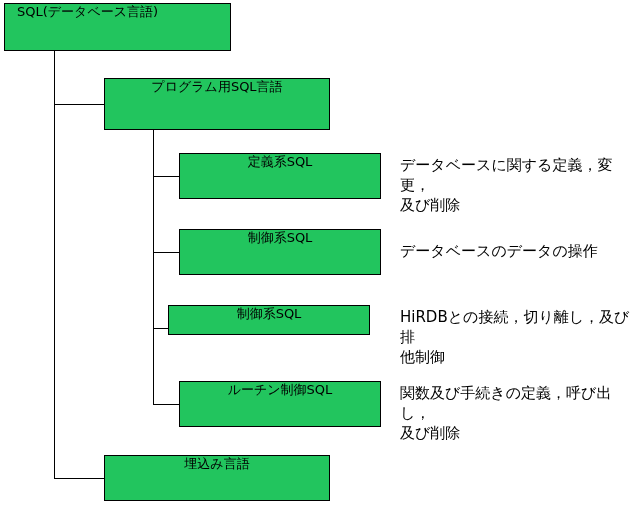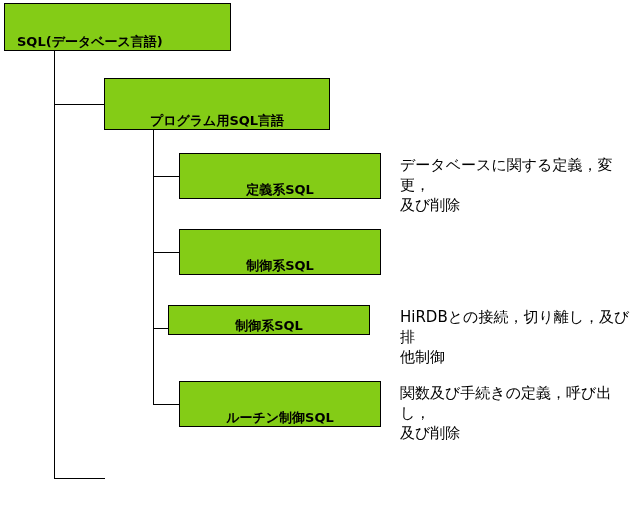--- a/index.html
+++ b/index.html
@@ -16,29 +16,28 @@
     position: relative;
     width: 632px;
     height: 506px;
     background: #ffffff;
     overflow: hidden;
   }
   .box {
     position: absolute;
     box-sizing: border-box;
     border: 1px solid #000000;
-    background: #84cc16;
+    background: #22c55e;
     display: flex;
-    align-items: flex-end;
+    align-items: flex-start;
     justify-content: center;
     font-size: 13px;
     line-height: 1.2;
     letter-spacing: 0px;
     white-space: nowrap;
-    font-weight: bold;
   }
   .box.root {
     justify-content: flex-start;
     padding-left: 12px;
   }
   .line {
     position: absolute;
     background: #000000;
   }
   .line.h { height: 1px; }
@@ -77,29 +76,33 @@
 
   <div class="box" style="left:179px; top:153px; width:202px; height:46px;">
     <span>定義系SQL</span>
   </div>
   <div class="desc" style="left:400px; top:155px; width:230px;">データベースに関する定義，変更，
 及び削除</div>
 
   <div class="box" style="left:179px; top:229px; width:202px; height:46px;">
     <span>制御系SQL</span>
   </div>
+  <div class="desc" style="left:400px; top:241px; width:230px;">データベースのデータの操作</div>
 
   <div class="box" style="left:168px; top:305px; width:202px; height:30px;">
     <span>制御系SQL</span>
   </div>
   <div class="desc" style="left:400px; top:307px; width:230px;">HiRDBとの接続，切り離し，及び排
 他制御</div>
 
   <div class="box" style="left:179px; top:381px; width:202px; height:46px;">
     <span>ルーチン制御SQL</span>
   </div>
   <div class="desc" style="left:400px; top:383px; width:230px;">関数及び手続きの定義，呼び出し，
 及び削除</div>
 
   <div class="line h" style="left:54px; top:478px; width:51px;"></div>
 
+  <div class="box" style="left:104px; top:455px; width:226px; height:46px;">
+    <span>埋込み言語</span>
+  </div>
 
 </div>
 
 </body></html>

